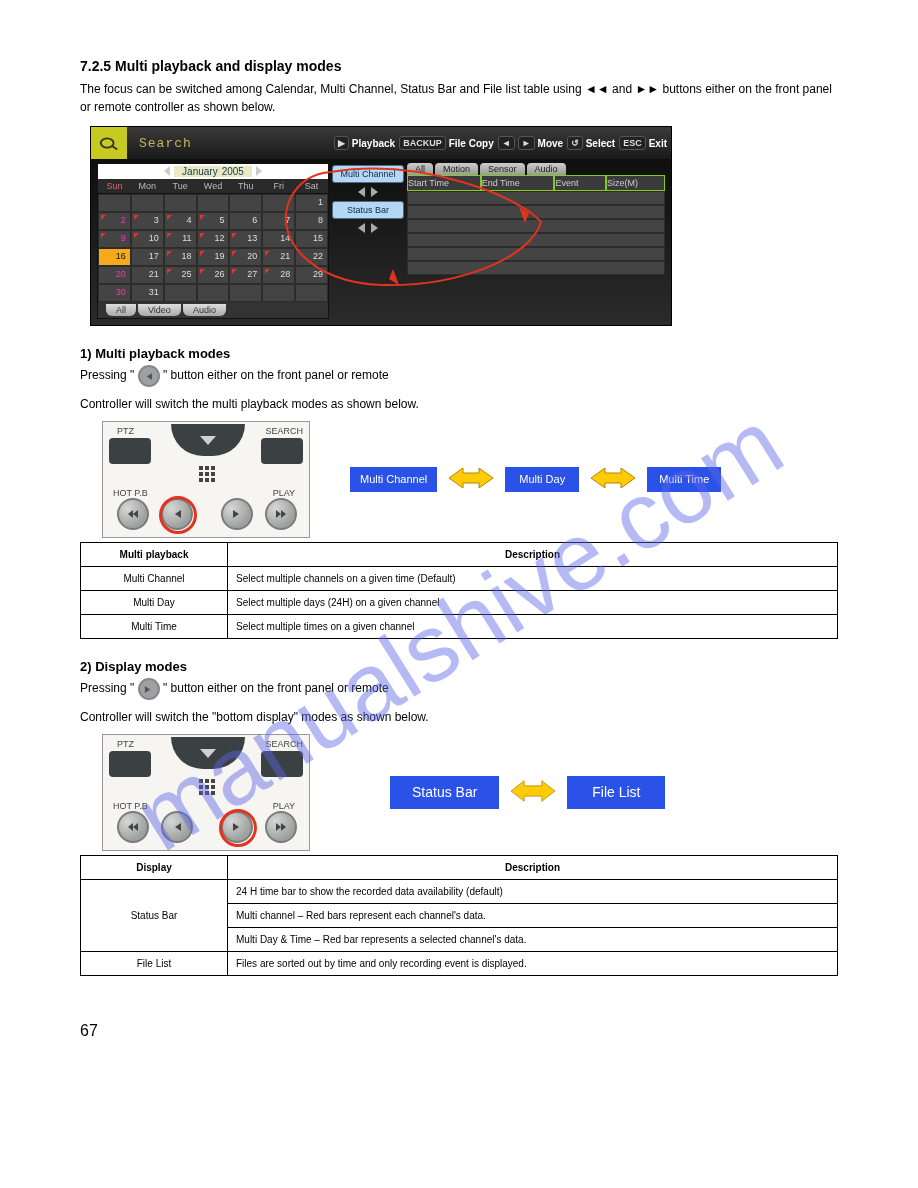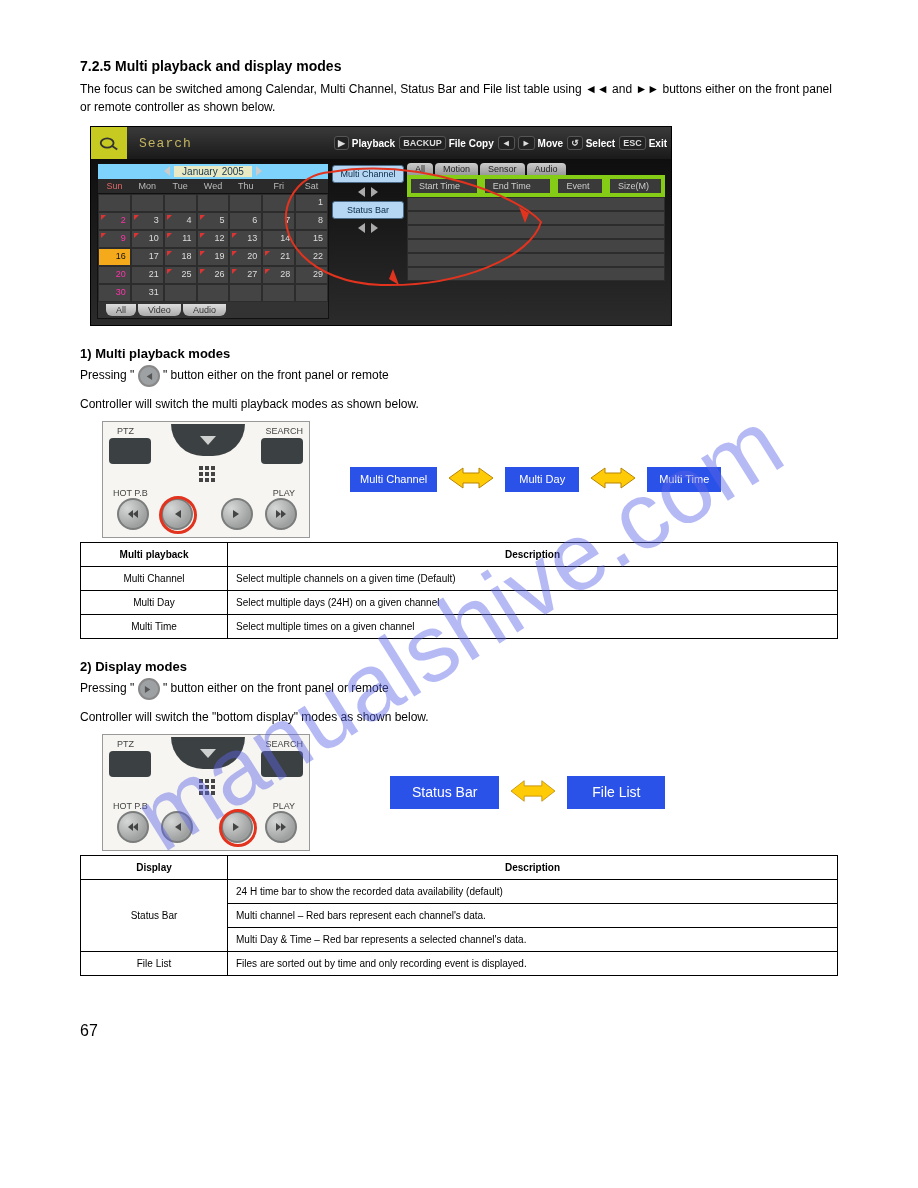--- a/index.html
+++ b/index.html
@@ -97,21 +97,21 @@
     padding: 4px 6px 6px 6px;
     gap: 6px;
   }
   
   .cal {
     background: #333; border: 1px solid #111;
     width: 230px;
   }
   .cal-head {
     display: flex; justify-content: center; gap: 4px;
-    padding: 2px; background: #7dd3fc;
+    padding: 2px; background: #ffffff;
   }
   .cal-arrow {
     width: 0; height: 0; border-top: 5px solid transparent; border-bottom: 5px solid transparent;
   }
   .cal-arrow.l { border-right: 6px solid #ccc; }
   .cal-arrow.r { border-left: 6px solid #ccc; }
   .cal-month {
     background: #e9e9c4; color: #13364f; padding: 0 8px;
     font-size: 10px; display:flex; align-items:center; gap:4px;
   }
@@ -143,21 +143,21 @@
   .mini-arrows div {
     width:0;height:0;border-top:5px solid transparent;border-bottom:5px solid transparent;
   }
   .mini-arrows .l{border-right:7px solid #aaa;}
   .mini-arrows .r{border-left:7px solid #aaa;}
   
   .evt-area { flex:1; }
   .evt-tabs { display:flex; gap:2px; }
   .evt-tab { background:linear-gradient(#ccc,#999); font-size:9px; padding:1px 8px; border-radius:4px 4px 0 0; color:#222;}
   .evt-head { display:grid; grid-template-columns: 1fr 1fr 0.7fr 0.8fr; background:#3a3a3a; }
-  .evt-head div { color:#ccc; font-size:9px; padding:2px 8px; border:4px solid #84cc16;}
+  .evt-head div { color:#ccc; font-size:9px; padding:2px 0; border:1px solid #84cc16;}
   .evt-rows { background:#333; }
   .evt-rows div { height:12px; background:#444; border:1px solid #2c2c2c;}
   
   .red-loop { position:absolute; left:180px; top:40px; pointer-events:none; }
   
   .remote-row {
     display:flex; align-items:center; gap:40px; margin:6px 0 4px 22px;
   }
   .remote {
     width: 206px; height: 115px; background:#f6f5f1; border:1px solid #999;

